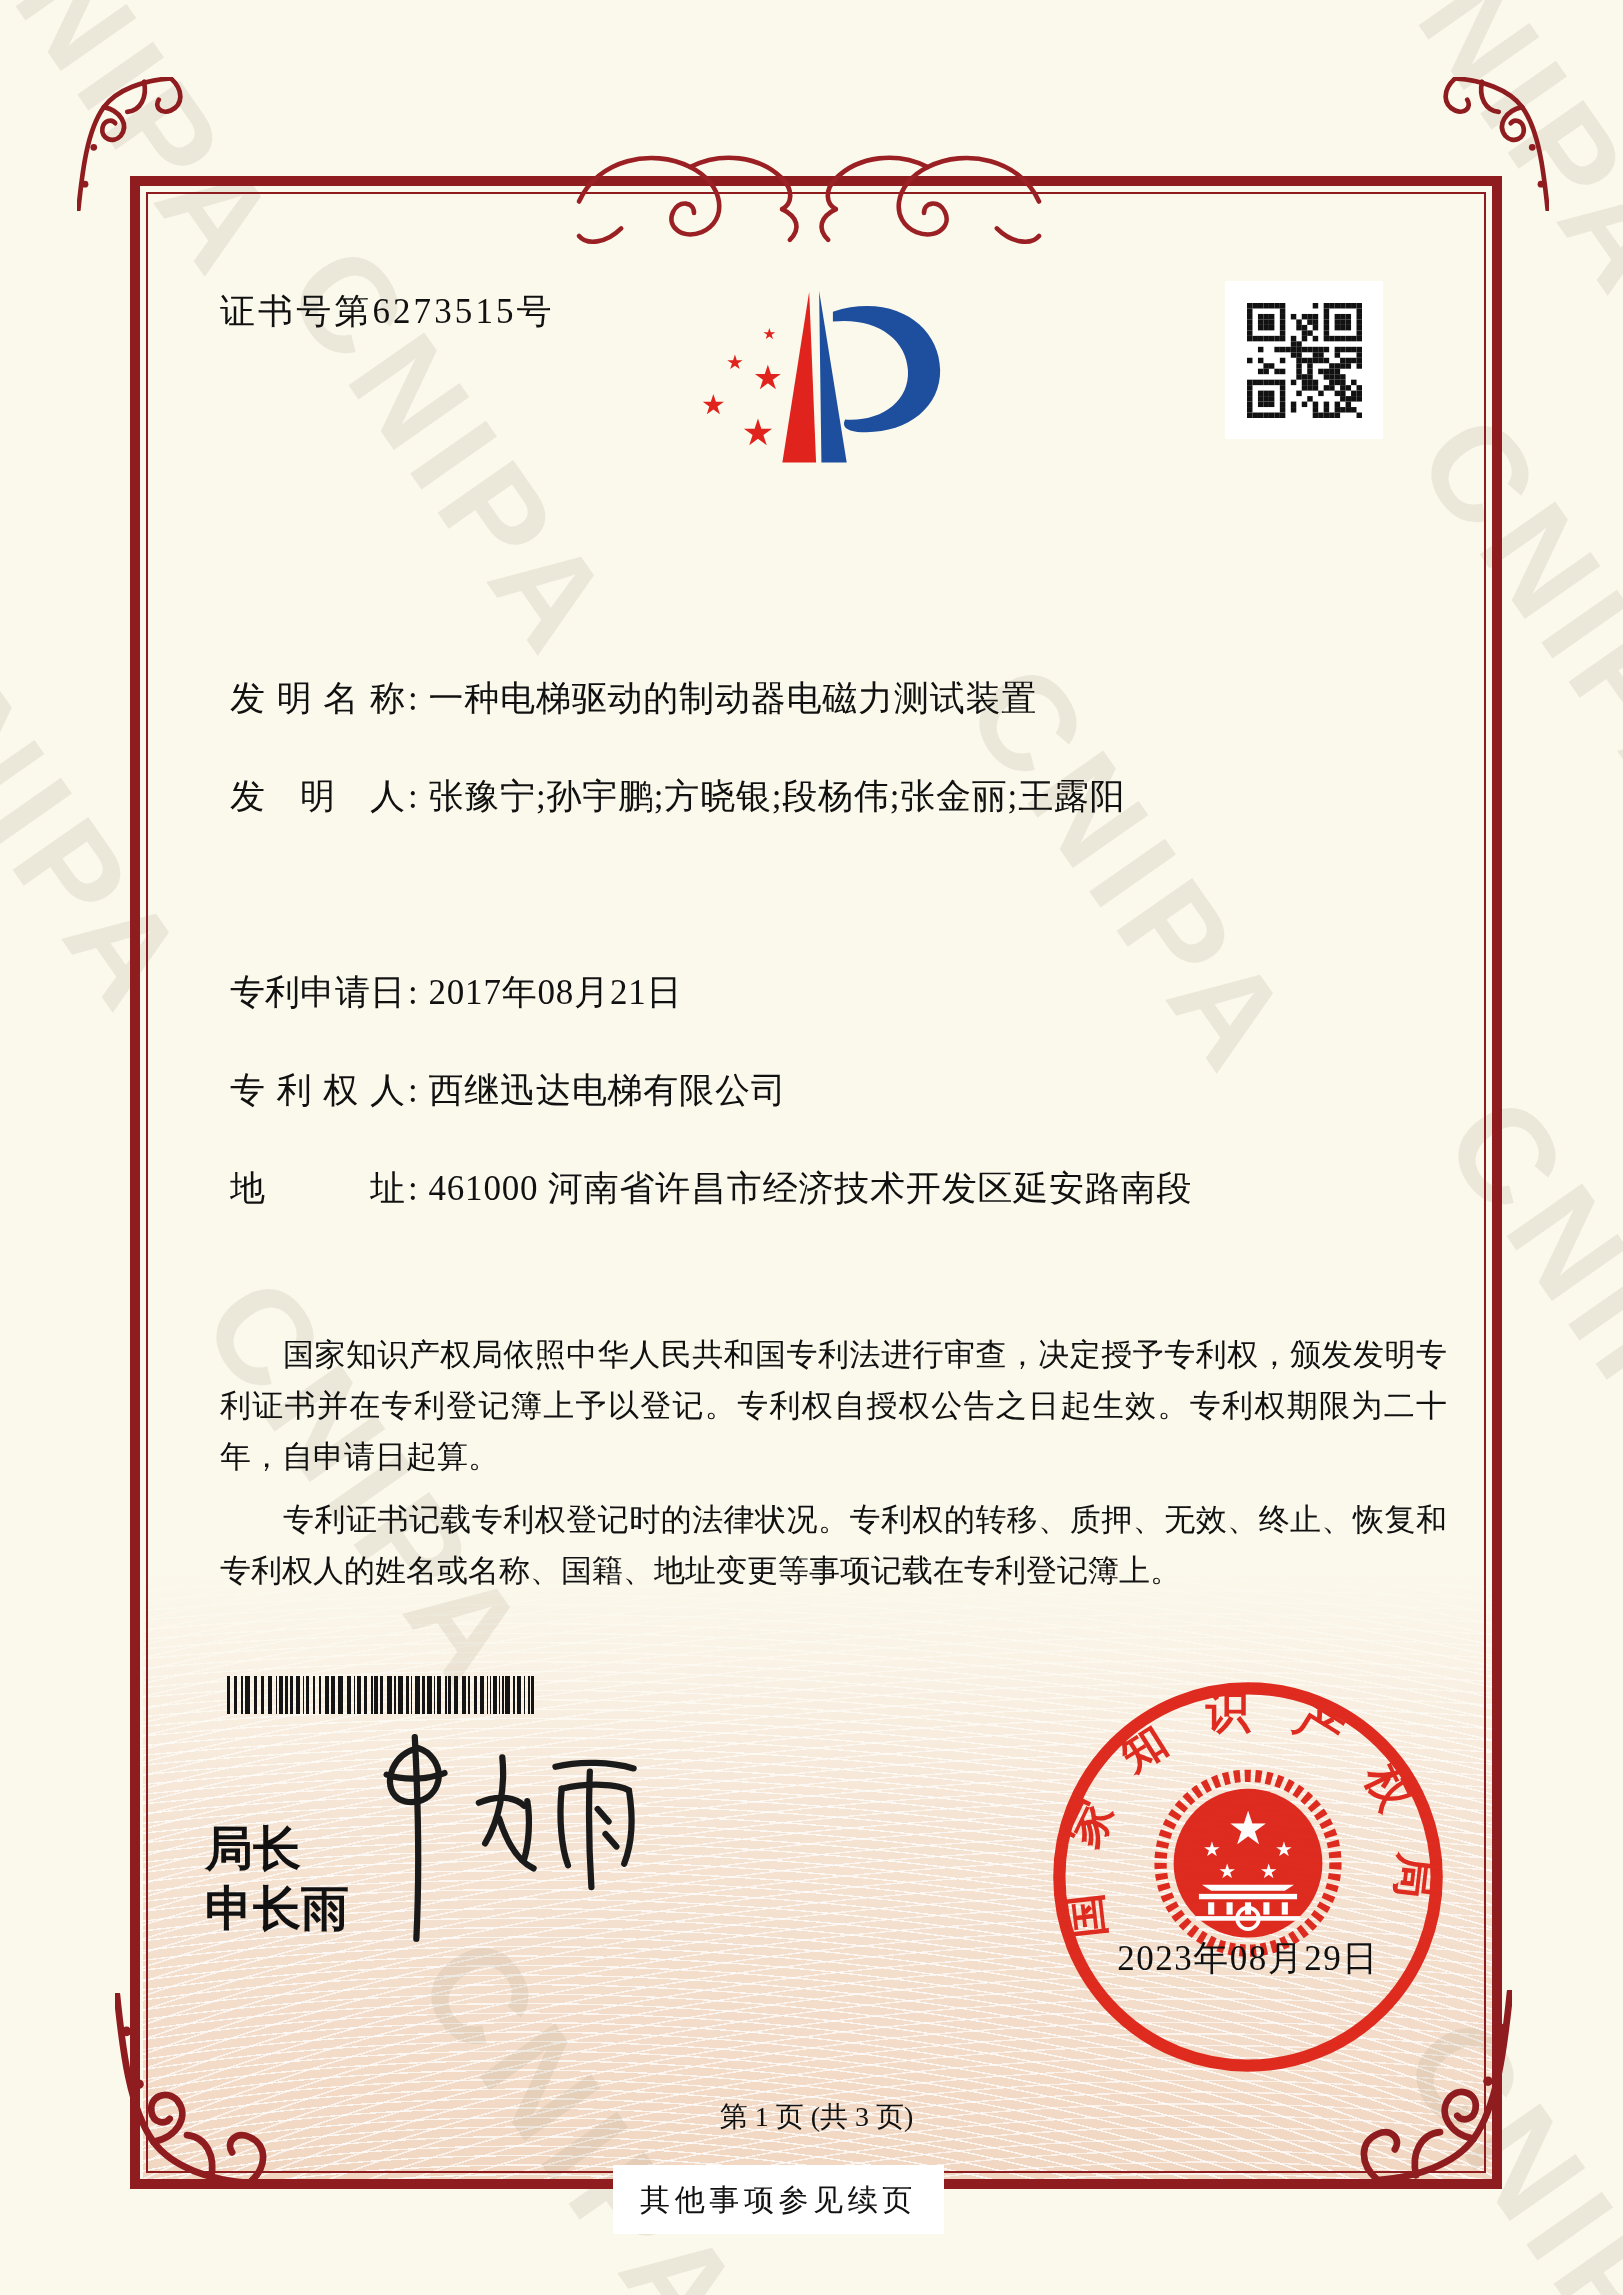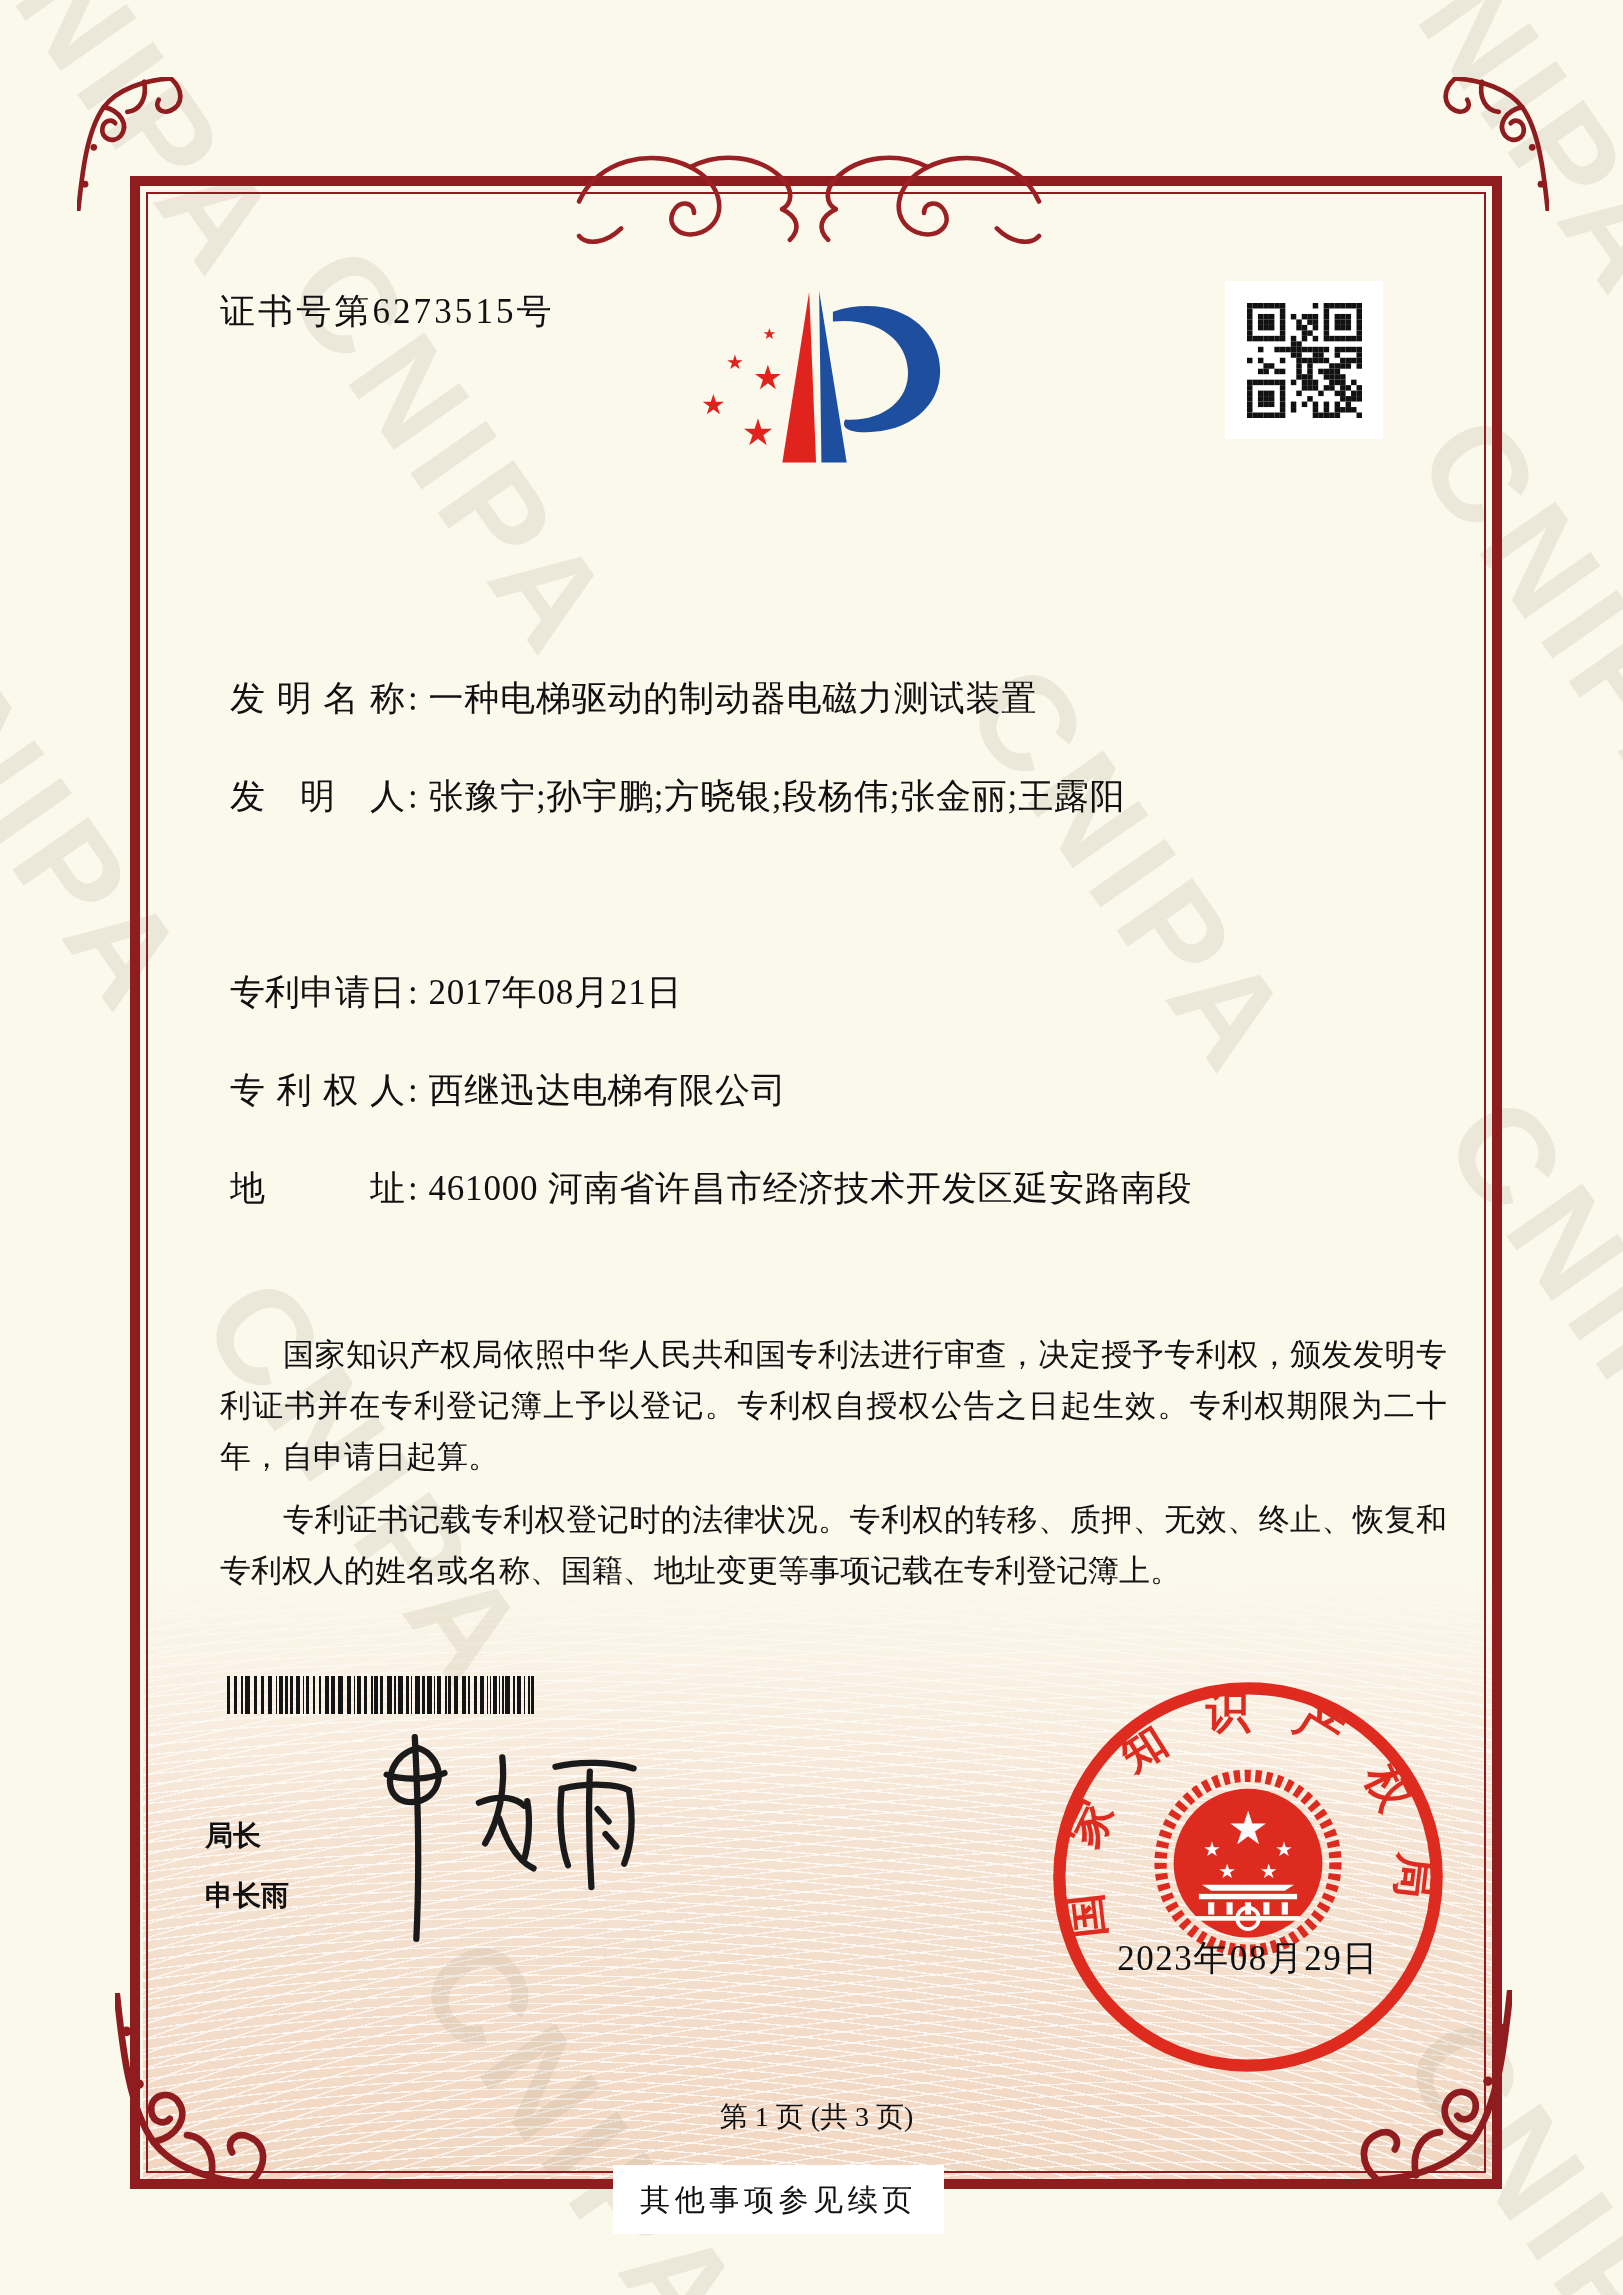--- a/index.html
+++ b/index.html
@@ -37,21 +37,21 @@
   .pair2{position:absolute;left:828px;top:0;}
   .pair2 .lab{width:192px;}
   
   .paras{position:absolute;left:220px;top:1329px;width:1227px;font-size:31px;line-height:51px;
       text-align:justify;z-index:5;}
   .paras p{margin:0 0 12.3px 0;text-indent:63px;}
   
   .barcode{position:absolute;left:227px;top:1676px;width:316px;height:38px;z-index:5;font-size:0;}
   .barcode i{display:inline-block;height:38px;background:#141414;}
   .barcode s{display:inline-block;height:38px;}
-  .signoff{position:absolute;left:205px;font-size:28px;font-weight:600;
+  .signoff{position:absolute;left:205px;font-size:48px;font-weight:600;
       font-family:"Liberation Sans","DejaVu Sans",sans-serif;z-index:5;}
   .sig{position:absolute;left:345px;top:1734px;z-index:5;}
   .seal{position:absolute;left:1044px;top:1673px;z-index:5;opacity:.96;}
   .seal-date{position:absolute;left:1044px;top:1935px;width:408px;text-align:center;
       font-size:35px;letter-spacing:1.5px;color:#101010;z-index:6;}
   .page-no{position:absolute;left:132px;top:2098px;width:1369px;text-align:center;font-size:28px;z-index:5;}
   .note-box{position:absolute;left:613px;top:2165px;width:331px;height:69px;background:#fff;z-index:6;
       text-align:center;font-size:30px;line-height:69px;letter-spacing:4.6px;}
 </style>
 </head>

